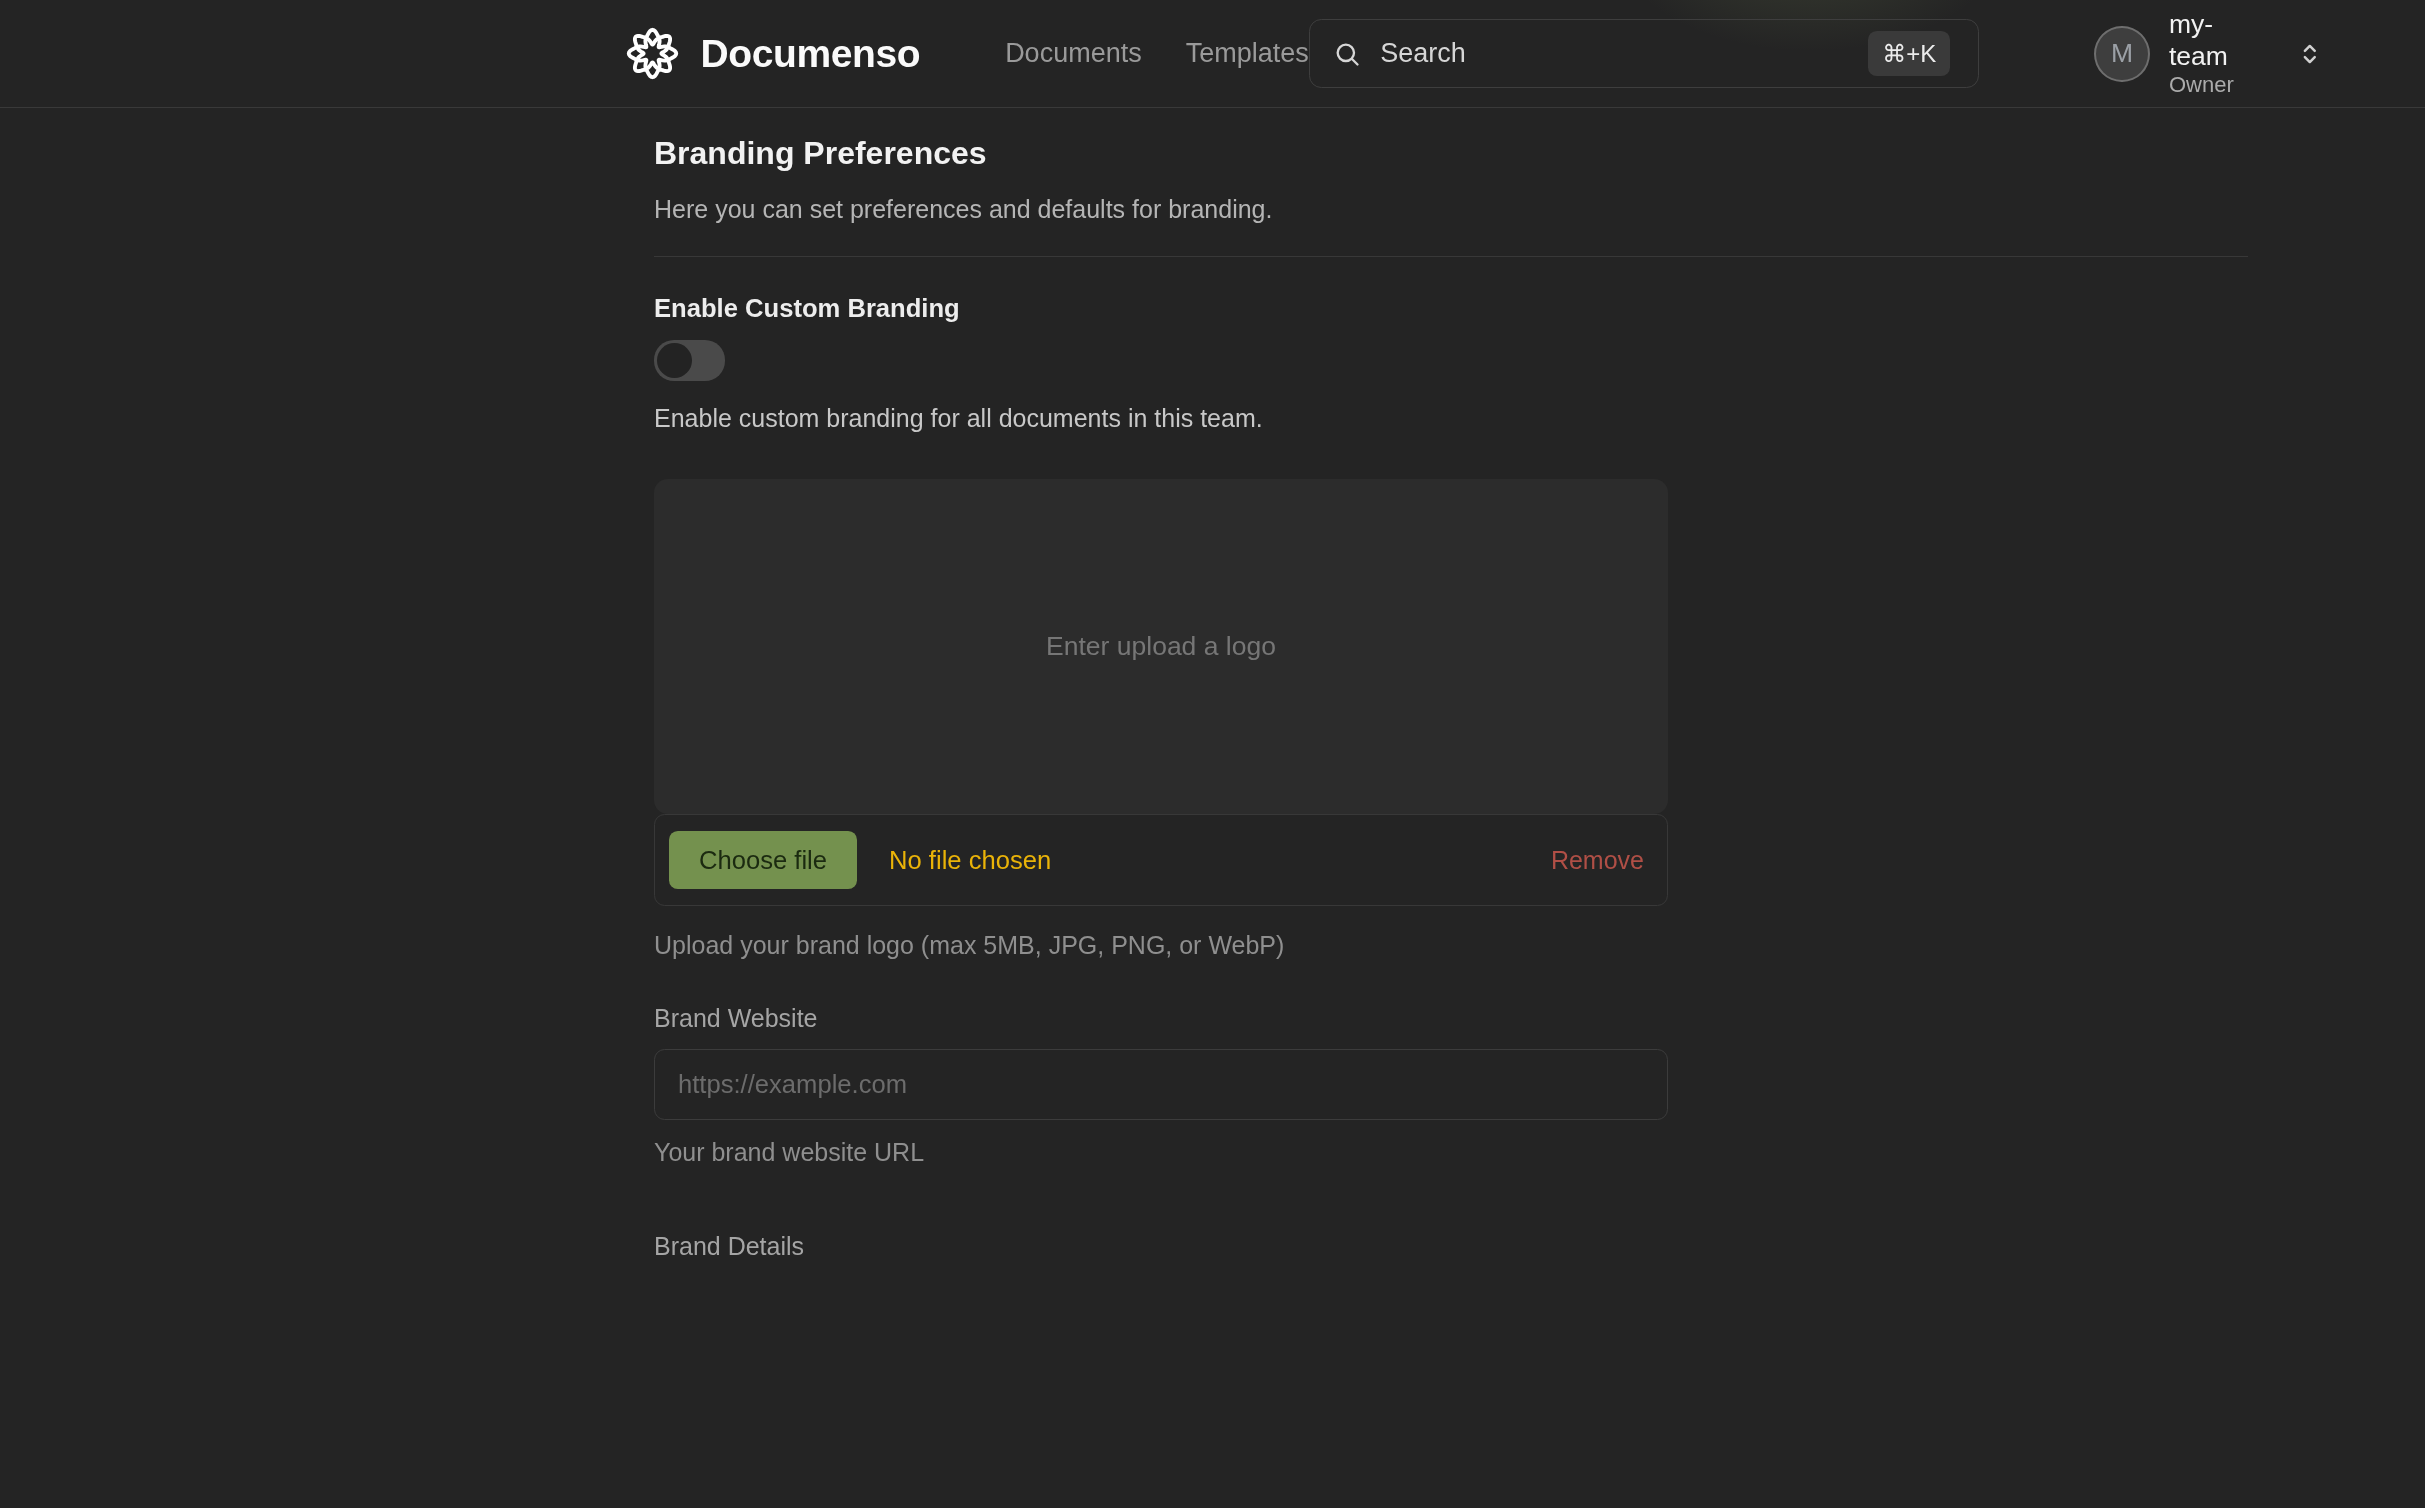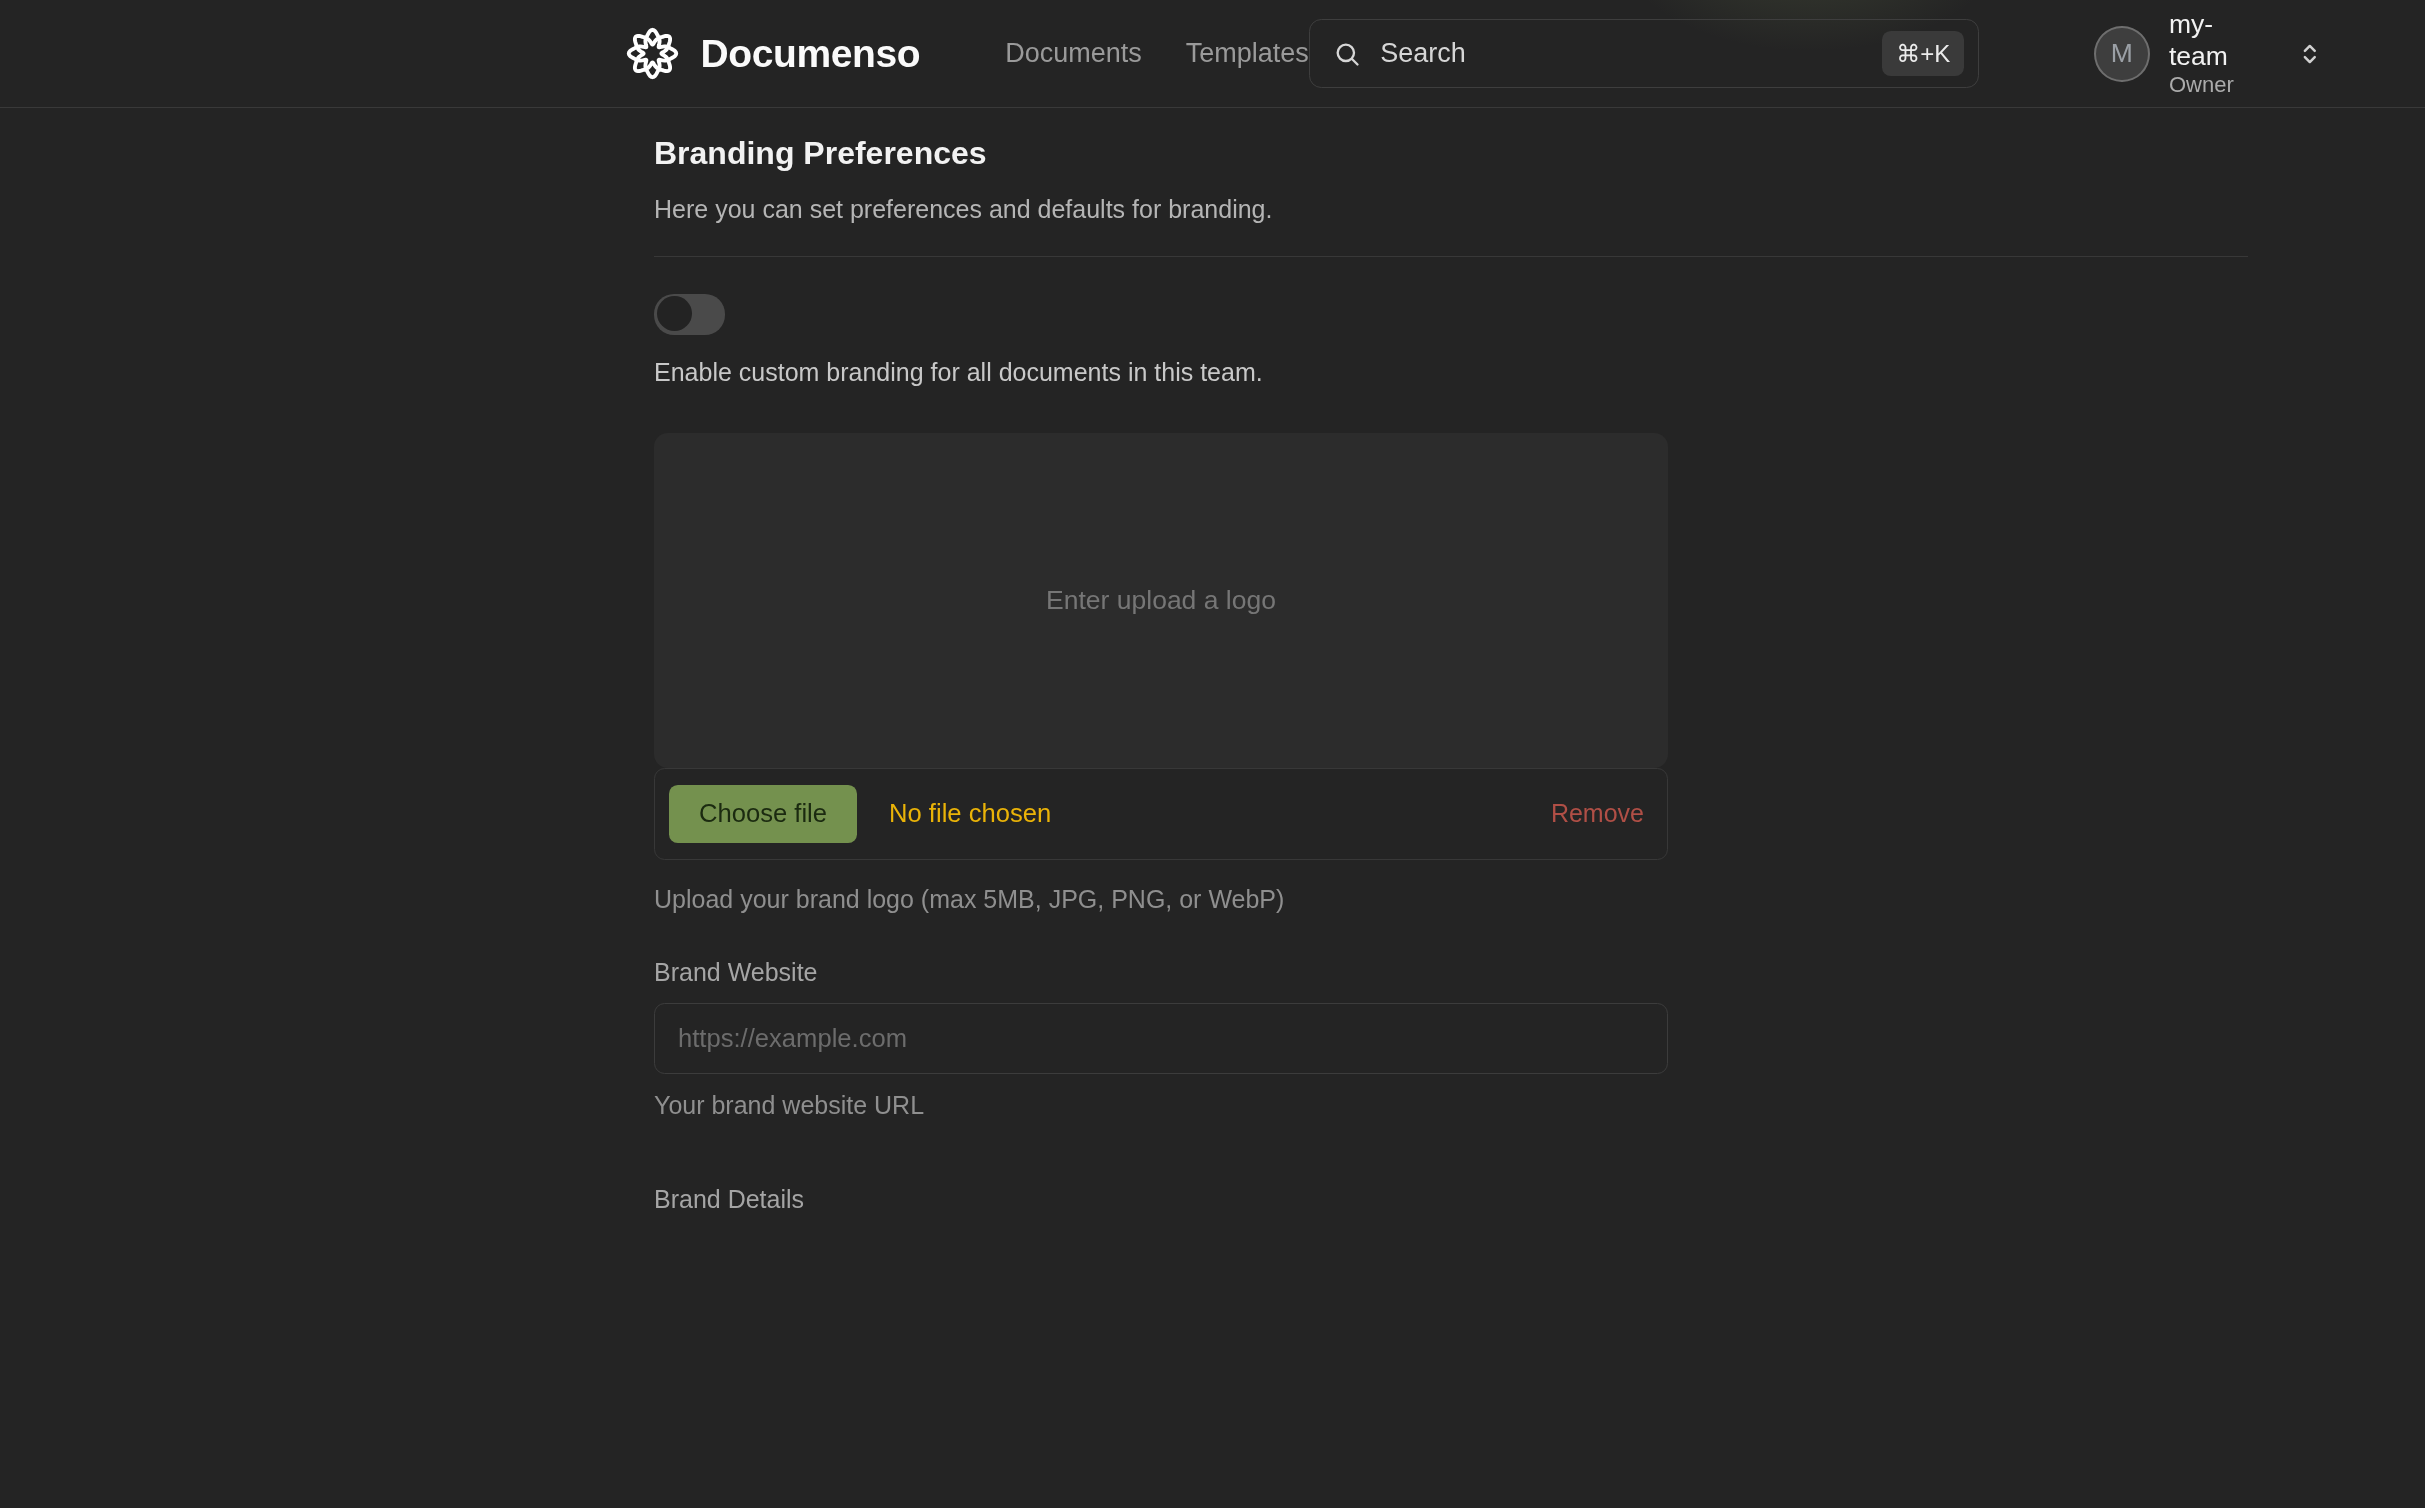--- a/index.html
+++ b/index.html
@@ -20,21 +20,21 @@
     pointer-events:none;z-index:0;
   }
   .navbar>*{position:relative;z-index:1;}
   .brand{display:flex;align-items:center;gap:21px;cursor:pointer;}
   .brand svg{display:block;}
   .brand-name{font-size:39px;font-weight:700;color:#fafafa;letter-spacing:-0.4px;}
   .nav-links{display:flex;gap:44px;margin-left:85px;}
   .nav-link{font-size:27px;color:#9a9a9a;cursor:pointer;}
   .searchbar{
     margin-left:auto;width:677px;height:69px;border:1.8px solid #3e3e3e;border-radius:12.3px;
-    display:flex;align-items:center;gap:19.4px;padding:0 14px 0 23px;cursor:text;
+    display:flex;align-items:center;gap:19.4px;padding:0 28px 0 23px;cursor:text;
   }
   .search-text{flex:1;font-size:27px;color:#d6d6d6;}
   .kbd-badge{
     background:#3a3a3a;border-radius:8.8px;padding:8.8px 14px;
     font-size:24px;color:#ececec;white-space:nowrap;
   }
   .team{display:flex;align-items:center;gap:19.4px;margin-left:115px;cursor:pointer;}
   .avatar{
     width:56px;height:56px;border-radius:50%;background:#3e3e3e;border:2.6px solid #6e6e6e;
     display:flex;align-items:center;justify-content:center;
@@ -136,20 +136,21 @@
     </div>
   </header>
 
   <main class="main">
 
     <h1 class="page-title">Branding Preferences</h1>
     <div class="page-subtitle">Here you can set preferences and defaults for branding.</div>
     <div class="divider"></div>
 
     <section class="section">
+      <div class="label-strong">Enable Custom Branding</div>
       <div class="toggle">
         <div class="toggle-knob"></div>
       </div>
       <div class="help-text">Enable custom branding for all documents in this team.</div>
     </section>
 
     <section class="section" style="margin-top:46px;">
 
       <div class="dropzone">
         <span class="dropzone-text">Enter upload a logo</span>

